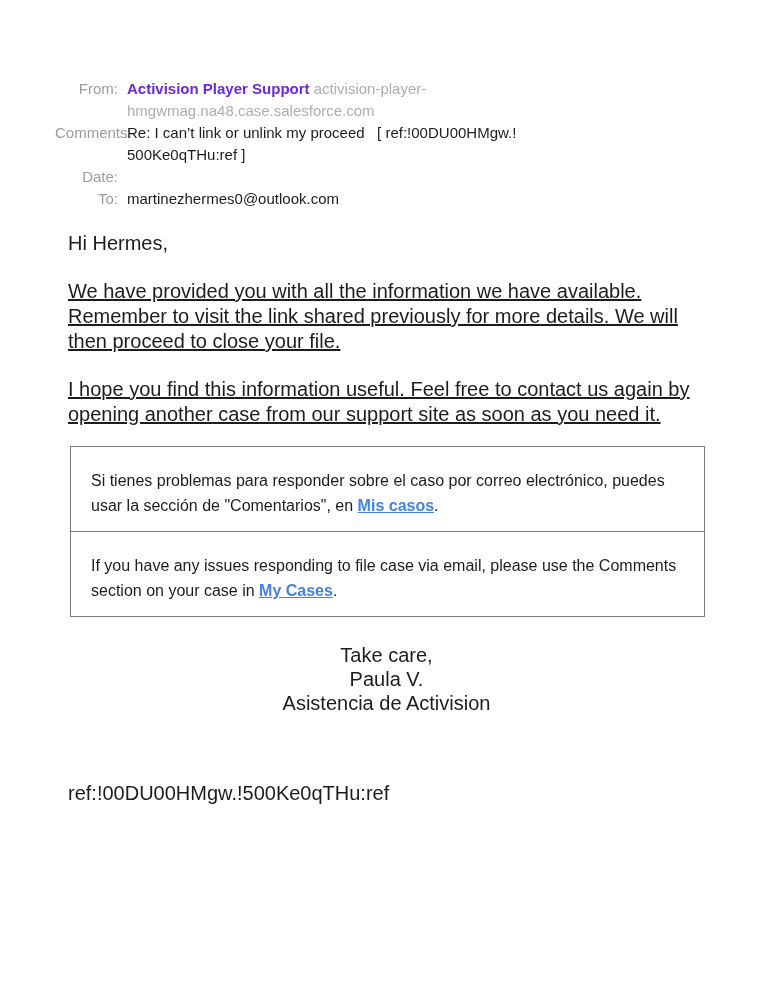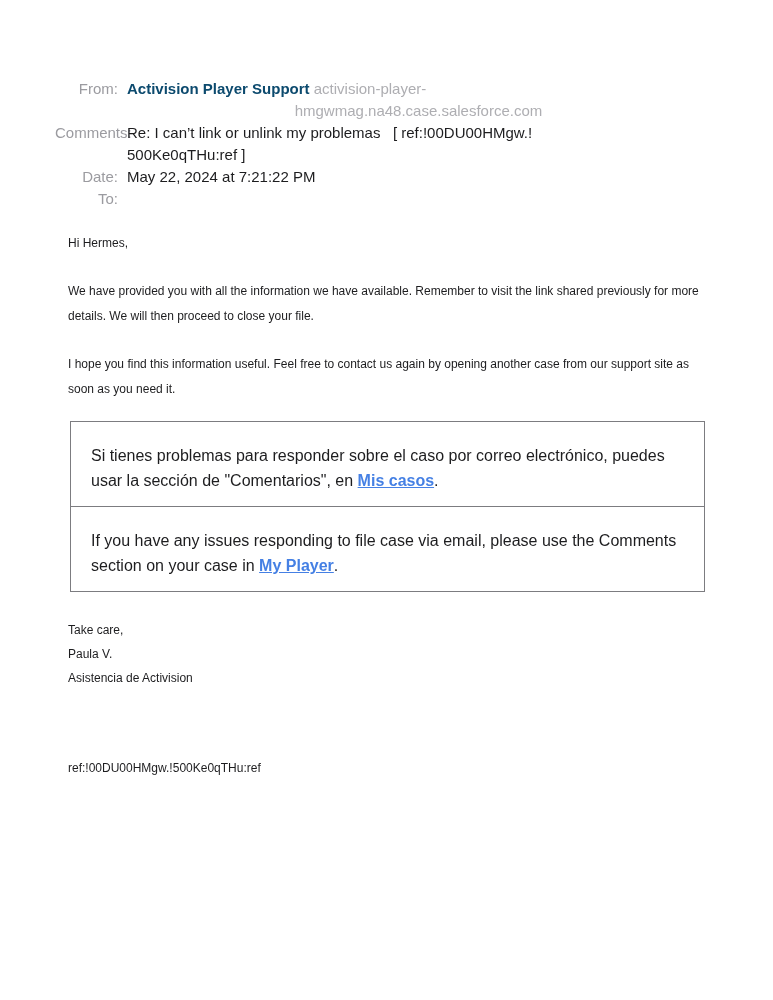--- a/index.html
+++ b/index.html
@@ -28,34 +28,34 @@
   }
   .hdr-label {
     color: #9b9ba0;
     text-align: right;
     white-space: nowrap;
   }
   .hdr-value {
     color: #1d1d1f;
     white-space: pre-wrap;
   }
-  .from-name { font-weight: 700; color: #0c4a6e; }
-  .addr { color: #aeaeb2; text-align: center; }
+  .from-name { font-weight: 700; color: #6d28d9; }
+  .addr { color: #aeaeb2; }
   .block { display: block; }
 
   
   .content {
     margin-left: 68px;
     width: 637px;
-    font-size: 12px;
+    font-size: 20px;
     line-height: 25px;
     color: #1d1d1f;
   }
   .greeting { margin-top: 21px; }
-  .para { margin-top: 23px; }
+  .para { margin-top: 23px; text-decoration: underline; }
 
   
   .notice-wrap {
     margin-left: 70px;
     margin-top: 19px;
     width: 635px;
     border: 1.5px solid #7c7c80;
     font-size: 16px;
     line-height: 25px;
   }
@@ -69,65 +69,66 @@
     color: #4580e4;
     font-weight: 700;
     text-decoration: underline;
     cursor: pointer;
   }
 
   
   .signature {
     margin-top: 26px;
     line-height: 24px;
+    text-align: center;
   }
   .footer-ref {
     margin-top: 66px;
   }
 </style>
 </head>
 <body>
 
 <div class="page">
 
   <div class="header">
 
     <div class="hdr-row">
       <span class="hdr-label">From:</span>
       <span class="hdr-value"><span class="from-name">Activision Player Support</span> <span class="addr">activision-player-</span><span class="addr block">hmgwmag.na48.case.salesforce.com</span></span>
     </div>
 
     <div class="hdr-row">
       <span class="hdr-label">Comments:</span>
-      <span class="hdr-value"><span class="block">Re: I can’t link or unlink my problemas   [ ref:!00DU00HMgw.!</span><span class="block">500Ke0qTHu:ref ]</span></span>
+      <span class="hdr-value"><span class="block">Re: I can’t link or unlink my proceed   [ ref:!00DU00HMgw.!</span><span class="block">500Ke0qTHu:ref ]</span></span>
     </div>
 
     <div class="hdr-row">
       <span class="hdr-label">Date:</span>
-      <span class="hdr-value">May 22, 2024 at 7:21:22 PM</span>
     </div>
 
     <div class="hdr-row">
       <span class="hdr-label">To:</span>
+      <span class="hdr-value">martinezhermes0@outlook.com</span>
     </div>
 
   </div>
 
   <div class="content">
     <div class="greeting">Hi Hermes,</div>
     <div class="para">We have provided you with all the information we have available. Remember to visit the link shared previously for more details. We will then proceed to close your file.</div>
     <div class="para">I hope you find this information useful. Feel free to contact us again by opening another case from our support site as soon as you need it.</div>
   </div>
 
   <div class="notice-wrap">
     <div class="notice">
       <span>Si tienes problemas para responder sobre el caso por correo electrónico, puedes usar la sección de "Comentarios", en </span><a class="case-link">Mis casos</a><span>.</span>
     </div>
     <div class="notice">
-      <span>If you have any issues responding to file case via email, please use the Comments section on your case in </span><a class="case-link">My Player</a><span>.</span>
+      <span>If you have any issues responding to file case via email, please use the Comments section on your case in </span><a class="case-link">My Cases</a><span>.</span>
     </div>
   </div>
 
   <div class="content signature">
     <div>Take care,</div>
     <div>Paula V.</div>
     <div>Asistencia de Activision</div>
   </div>
 
   <div class="content footer-ref">ref:!00DU00HMgw.!500Ke0qTHu:ref</div>

